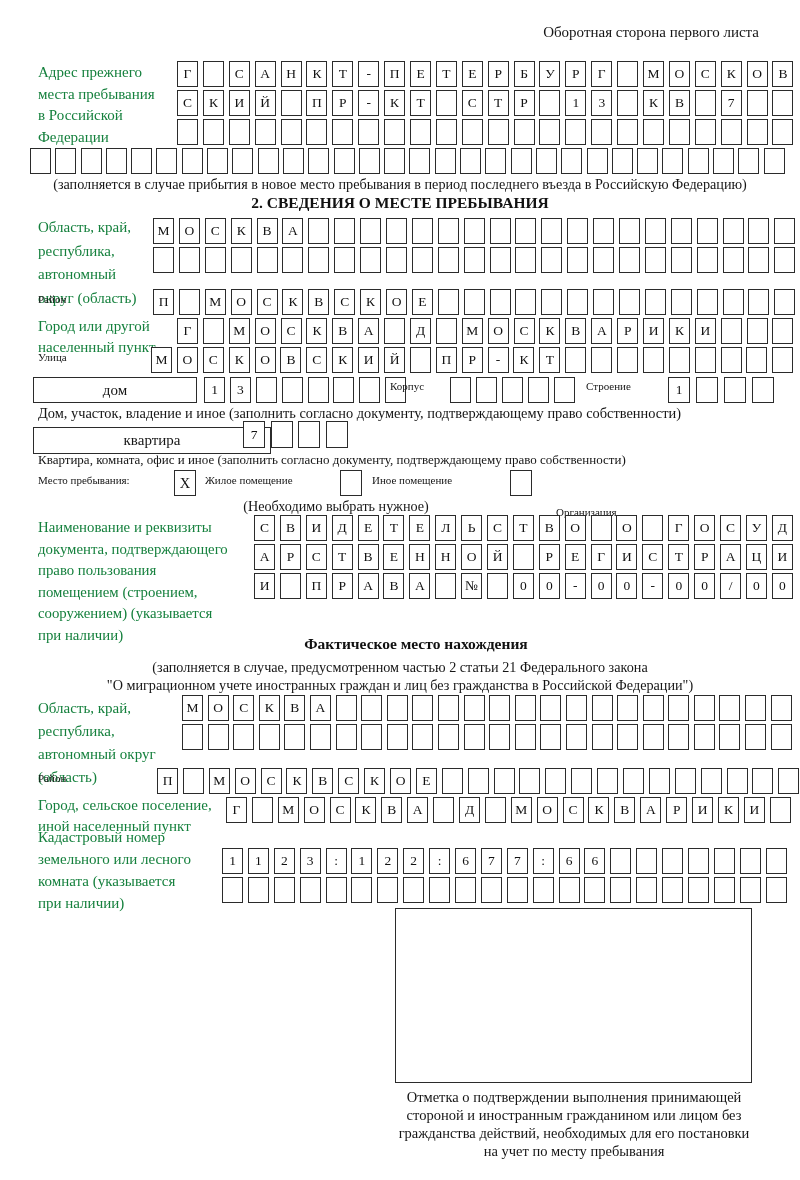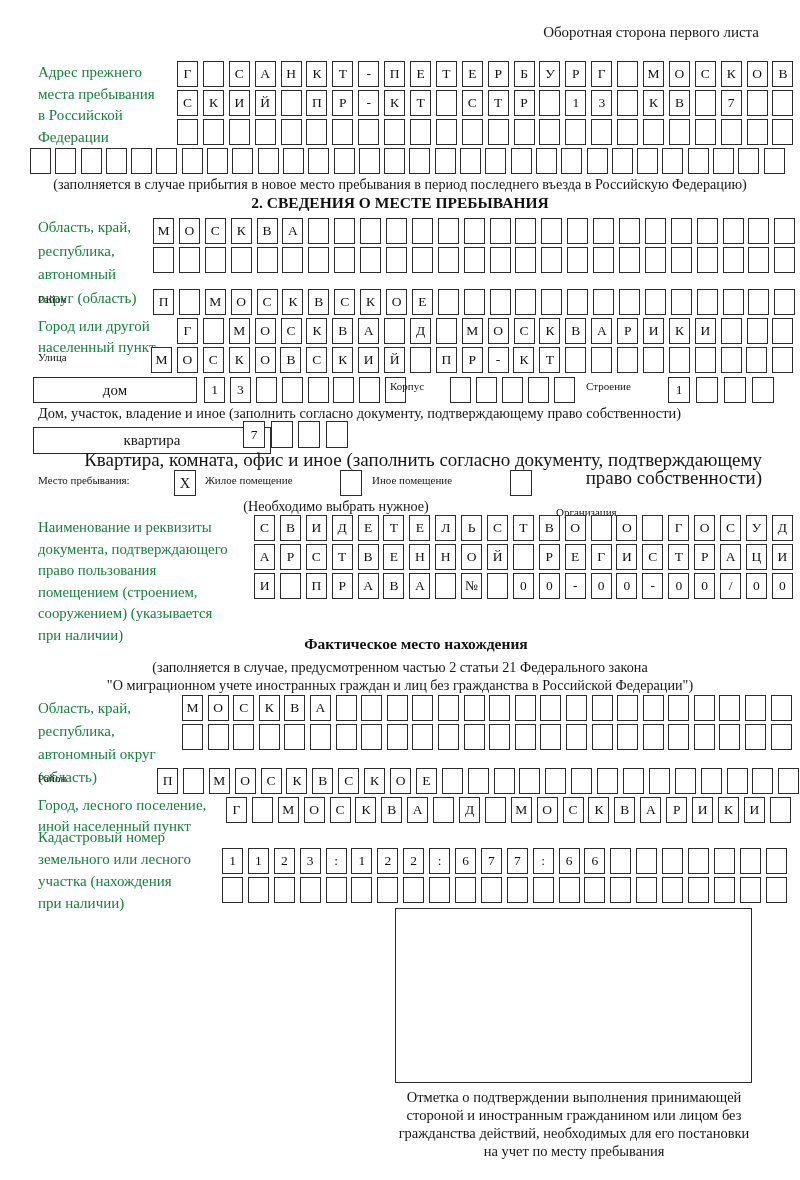--- a/index.html
+++ b/index.html
@@ -329,21 +329,21 @@
     </div>
   <div class="note" style="left:38px;top:405px;width:724px;text-align:left;font-size:14.4px;">Дом, участок, владение и иное (заполнить согласно документу, подтверждающему право собственности)</div>
 
   <div class="bigbox" style="left:33px;top:427px;width:238px;height:27px;">квартира</div>
   <div class="cellrow gap55 cells-w22 cells-h27" style="left:243px;top:421px;">
       <div class="cell">7</div>
       <div class="cell"></div>
       <div class="cell"></div>
       <div class="cell"></div>
     </div>
-  <div class="note" style="left:38px;top:451px;width:724px;text-align:right;font-size:19px;">Квартира, комната, офис и иное (заполнить согласно документу, подтверждающему право собственности)</div>
+  <div class="note" style="left:38px;top:451px;width:724px;text-align:left;font-size:13px;">Квартира, комната, офис и иное (заполнить согласно документу, подтверждающему право собственности)</div>
 
   <div class="inline-lbl" style="left:38px;top:474px;">Место пребывания:</div>
   <div class="checkbox" style="left:174px;top:470px;">X</div>
   <div class="inline-lbl" style="left:205px;top:474px;">Жилое помещение</div>
   <div class="checkbox" style="left:340px;top:470px;"></div>
   <div class="inline-lbl" style="left:372px;top:474px;">Иное помещение</div>
   <div class="checkbox" style="left:510px;top:470px;"></div>
   <div class="inline-lbl" style="left:556px;top:494px;margin-top:12px;">Организация</div>
   <div class="note" style="left:136px;top:498px;width:400px;">(Необходимо выбрать нужное)</div>
 
@@ -513,21 +513,21 @@
       <div class="cell"></div>
       <div class="cell"></div>
       <div class="cell"></div>
       <div class="cell"></div>
       <div class="cell"></div>
       <div class="cell"></div>
       <div class="cell"></div>
     </div>
 
   <div class="lbl" style="left:38px;top:795px;line-height:21px;">
-      <div>Город, лесного поселение,</div>
+      <div>Город, сельское поселение,</div>
       <div>иной населенный пункт</div>
     </div>
   <div class="cellrow" style="left:226px;top:797px;">
       <div class="cell">Г</div>
       <div class="cell"></div>
       <div class="cell">М</div>
       <div class="cell">О</div>
       <div class="cell">С</div>
       <div class="cell">К</div>
       <div class="cell">В</div>
@@ -544,21 +544,21 @@
       <div class="cell">Р</div>
       <div class="cell">И</div>
       <div class="cell">К</div>
       <div class="cell">И</div>
       <div class="cell"></div>
     </div>
 
   <div class="lbl" style="left:38px;top:826px;line-height:22px;">
       <div>Кадастровый номер</div>
       <div>земельного или лесного</div>
-      <div>участка (нахождения</div>
+      <div>комната (указывается</div>
       <div>при наличии)</div>
     </div>
   <div class="cellrow" style="left:222px;top:848px;">
       <div class="cell">1</div>
       <div class="cell">1</div>
       <div class="cell">2</div>
       <div class="cell">3</div>
       <div class="cell">:</div>
       <div class="cell">1</div>
       <div class="cell">2</div>

